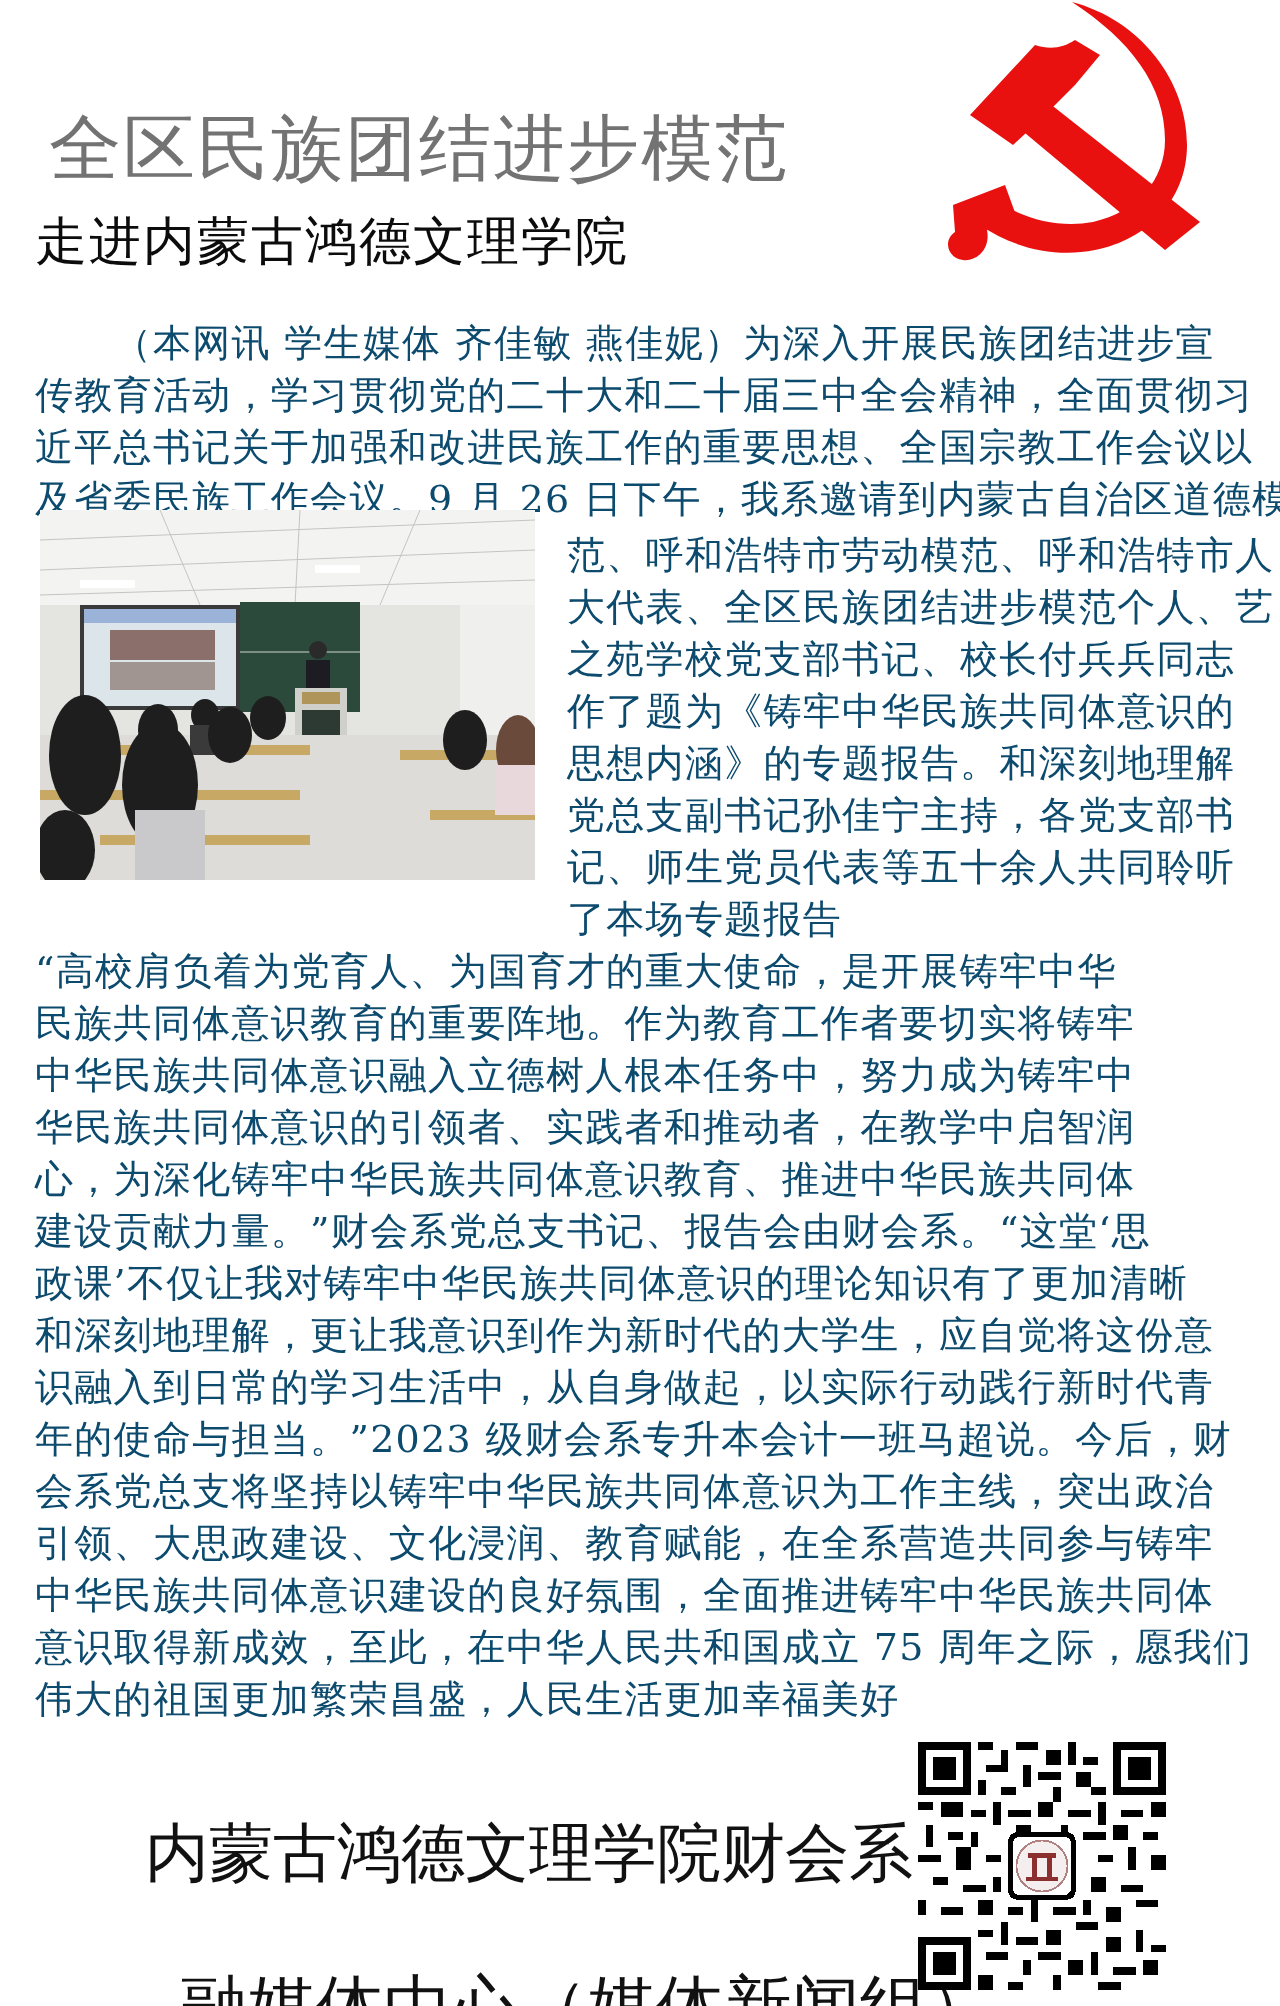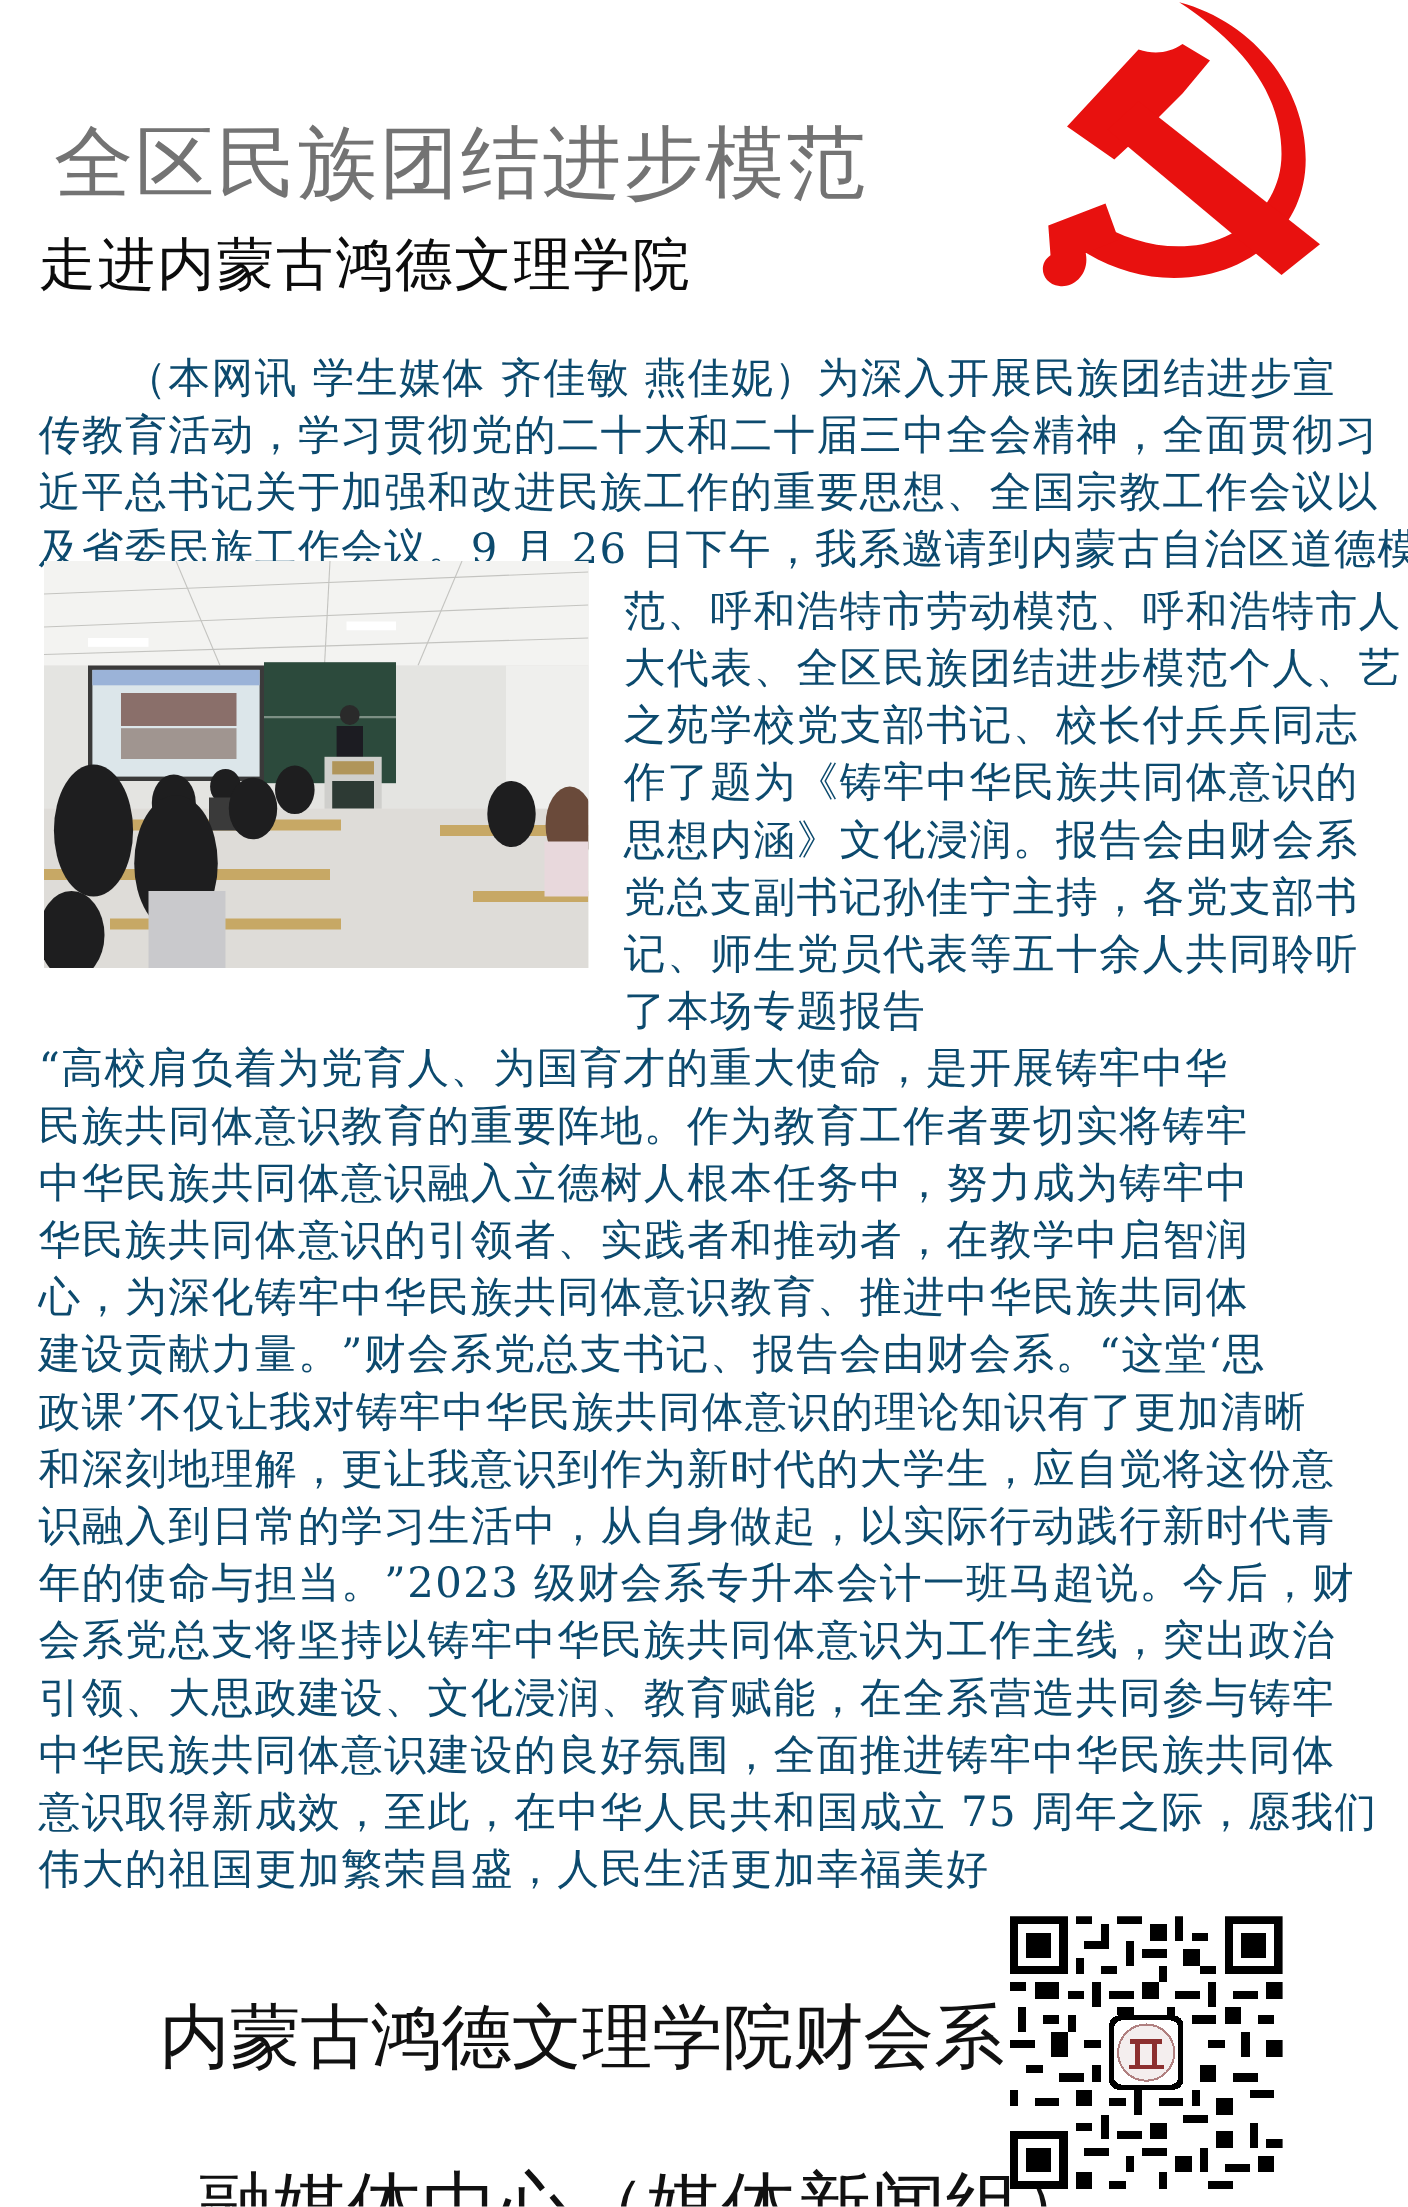--- a/index.html
+++ b/index.html
@@ -99,21 +99,21 @@
       <ellipse cx="478" cy="240" rx="22" ry="35" fill="#6a4a3a"></ellipse>
       <rect x="455" y="255" width="40" height="50" fill="#e8d8dc"></rect>
     </g>
   </svg>
 </div>
 
 <div class="line" style="left:567px; top:505px;">范、呼和浩特市劳动模范、呼和浩特市人</div>
 <div class="line" style="left:567px; top:557px;">大代表、全区民族团结进步模范个人、艺</div>
 <div class="line" style="left:567px; top:609px;">之苑学校党支部书记、校长付兵兵同志</div>
 <div class="line" style="left:567px; top:661px;">作了题为《铸牢中华民族共同体意识的</div>
-<div class="line" style="left:567px; top:713px;">思想内涵》文化浸润。报告会由财会系</div>
+<div class="line" style="left:567px; top:713px;">思想内涵》的专题报告。和深刻地理解</div>
 <div class="line" style="left:567px; top:765px;">党总支副书记孙佳宁主持，各党支部书</div>
 <div class="line" style="left:567px; top:817px;">记、师生党员代表等五十余人共同聆听</div>
 <div class="line" style="left:567px; top:869px;">了本场专题报告</div>
 
 <div class="line" style="left:35px; top:921px;"> “高校肩负着为党育人、为国育才的重大使命，是开展铸牢中华</div>
 <div class="line" style="left:35px; top:973px;">民族共同体意识教育的重要阵地。作为教育工作者要切实将铸牢</div>
 <div class="line" style="left:35px; top:1025px;">中华民族共同体意识融入立德树人根本任务中，努力成为铸牢中</div>
 <div class="line" style="left:35px; top:1077px;">华民族共同体意识的引领者、实践者和推动者，在教学中启智润</div>
 <div class="line" style="left:35px; top:1129px;">心，为深化铸牢中华民族共同体意识教育、推进中华民族共同体</div>
 <div class="line" style="left:35px; top:1181px;">建设贡献力量。”财会系党总支书记、报告会由财会系。“这堂‘思</div>

